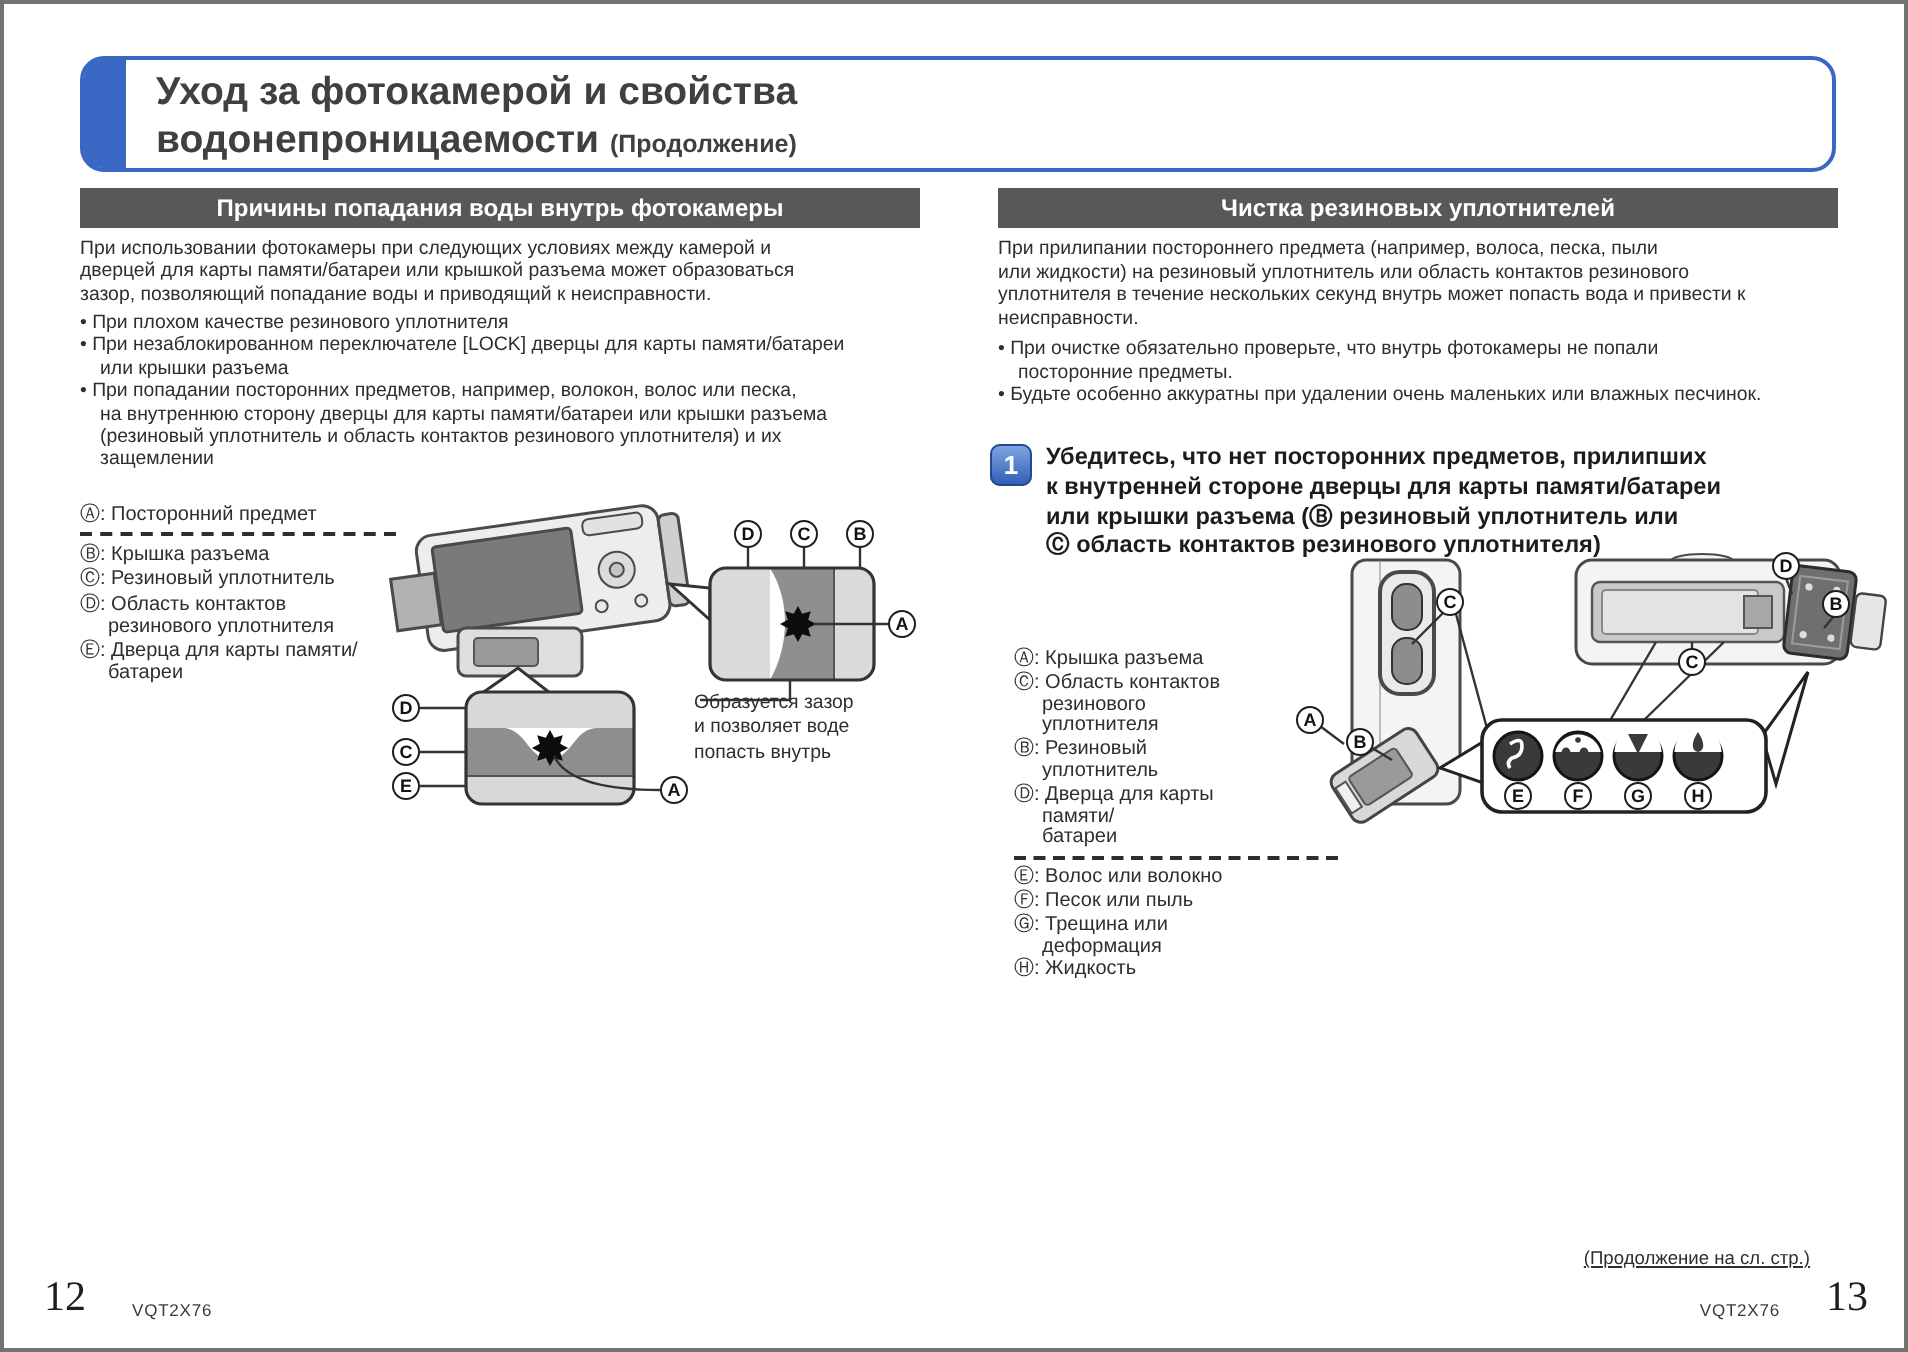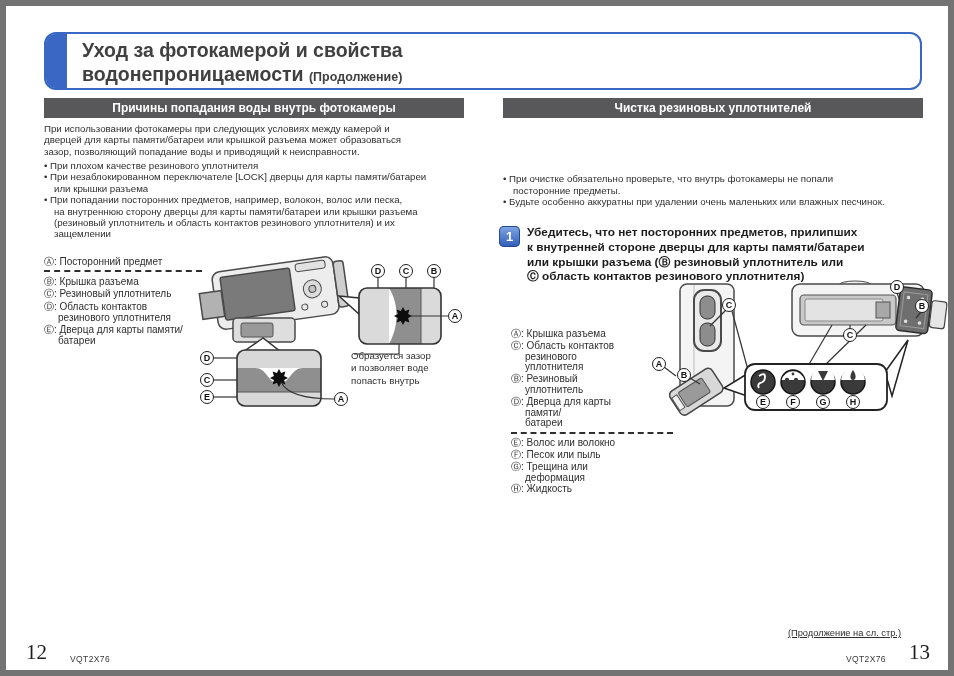--- a/index.html
+++ b/index.html
@@ -1,16 +1,16 @@
 <!DOCTYPE html>
 <html><head>
 <meta charset="utf-8">
 <style>
   html,body{margin:0;padding:0;background:#f2f2f2;}
-  .page{position:relative;width:954px;height:676px;background:#fff;border:6px solid #737373;
+  .page{position:relative;width:954px;height:676px;background:#fff;border:2px solid #737373;
         box-sizing:border-box;overflow:hidden;font-family:"Liberation Sans",sans-serif;color:#333;}
   
   .title-box{position:absolute;left:38px;top:26px;width:878px;height:58px;border:2px solid #3a67c3;
              border-radius:12px;box-sizing:border-box;background:#fff;}
   .title-tab{position:absolute;left:0;top:0;bottom:0;width:21px;background:#3a67c3;border-radius:9px 0 0 9px;}
   .title-text{position:absolute;left:36px;top:4px;line-height:24px;color:#404040;font-weight:bold;font-size:19.5px;}
   .title-suffix{font-size:12.5px;font-weight:bold;}
   
   .sec-header{position:absolute;width:420px;height:20px;background:#58585a;color:#fff;font-weight:bold;
               font-size:12px;text-align:center;line-height:20px;}
@@ -132,20 +132,24 @@
     <span class="lbl" style="left:9px;top:97px;">D</span>
     <span class="lbl" style="left:9px;top:119px;">C</span>
     <span class="lbl" style="left:9px;top:136px;">E</span>
     <span class="lbl" style="left:143px;top:138px;">A</span>
     <div class="caption">Образуется зазор
 и позволяет воде
 попасть внутрь</div>
   </div>
 
   <div class="sec-header" style="left:497px;top:92px;">Чистка резиновых уплотнителей</div>
+  <div class="body-text" style="left:497px;top:117px;width:445px;line-height:11.6px;">При прилипании постороннего предмета (например, волоса, песка, пыли
+или жидкости) на резиновый уплотнитель или область контактов резинового
+уплотнителя в течение нескольких секунд внутрь может попасть вода и привести к
+неисправности.</div>
   <div class="body-text" style="left:497px;top:167px;width:445px;white-space:normal;line-height:11.6px;">
     <div class="bullet">• При очистке обязательно проверьте, что внутрь фотокамеры не попали
 посторонние предметы.</div>
     <div class="bullet">• Будьте особенно аккуратны при удалении очень маленьких или влажных песчинок.</div>
   </div>
 
   <div class="step-badge">1</div>
   <div class="step-text">Убедитесь, что нет посторонних предметов, прилипших
 к внутренней стороне дверцы для карты памяти/батареи
 или крышки разъема (Ⓑ резиновый уплотнитель или

